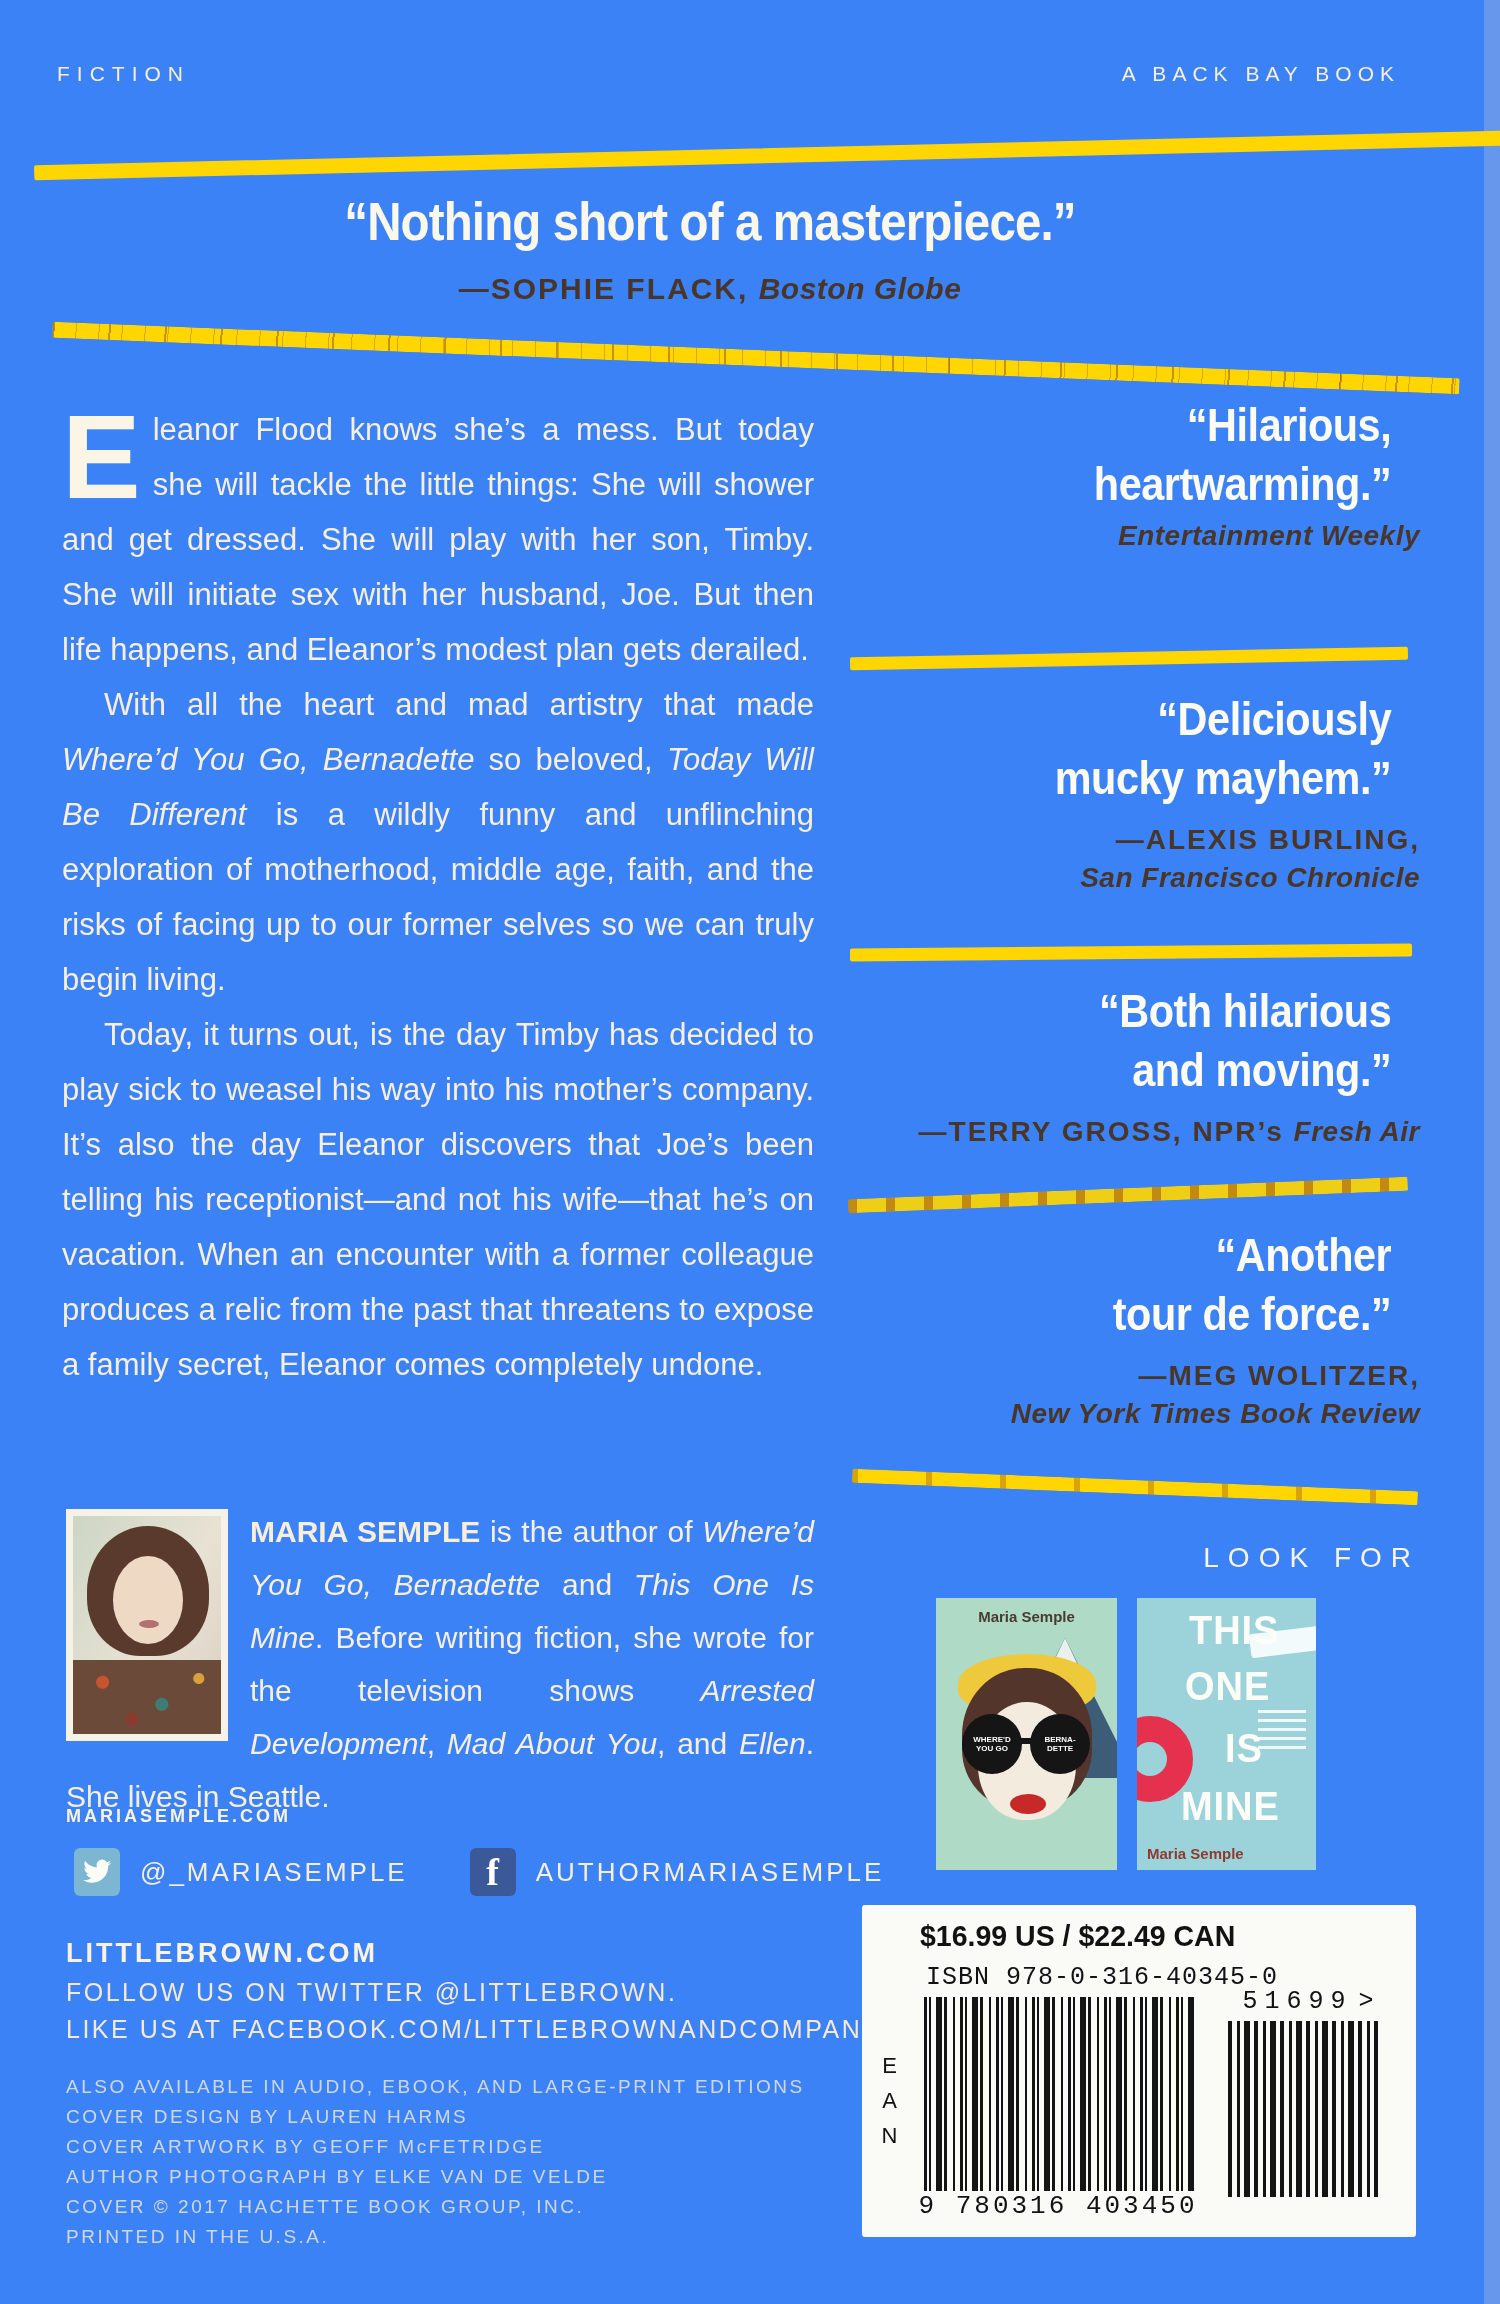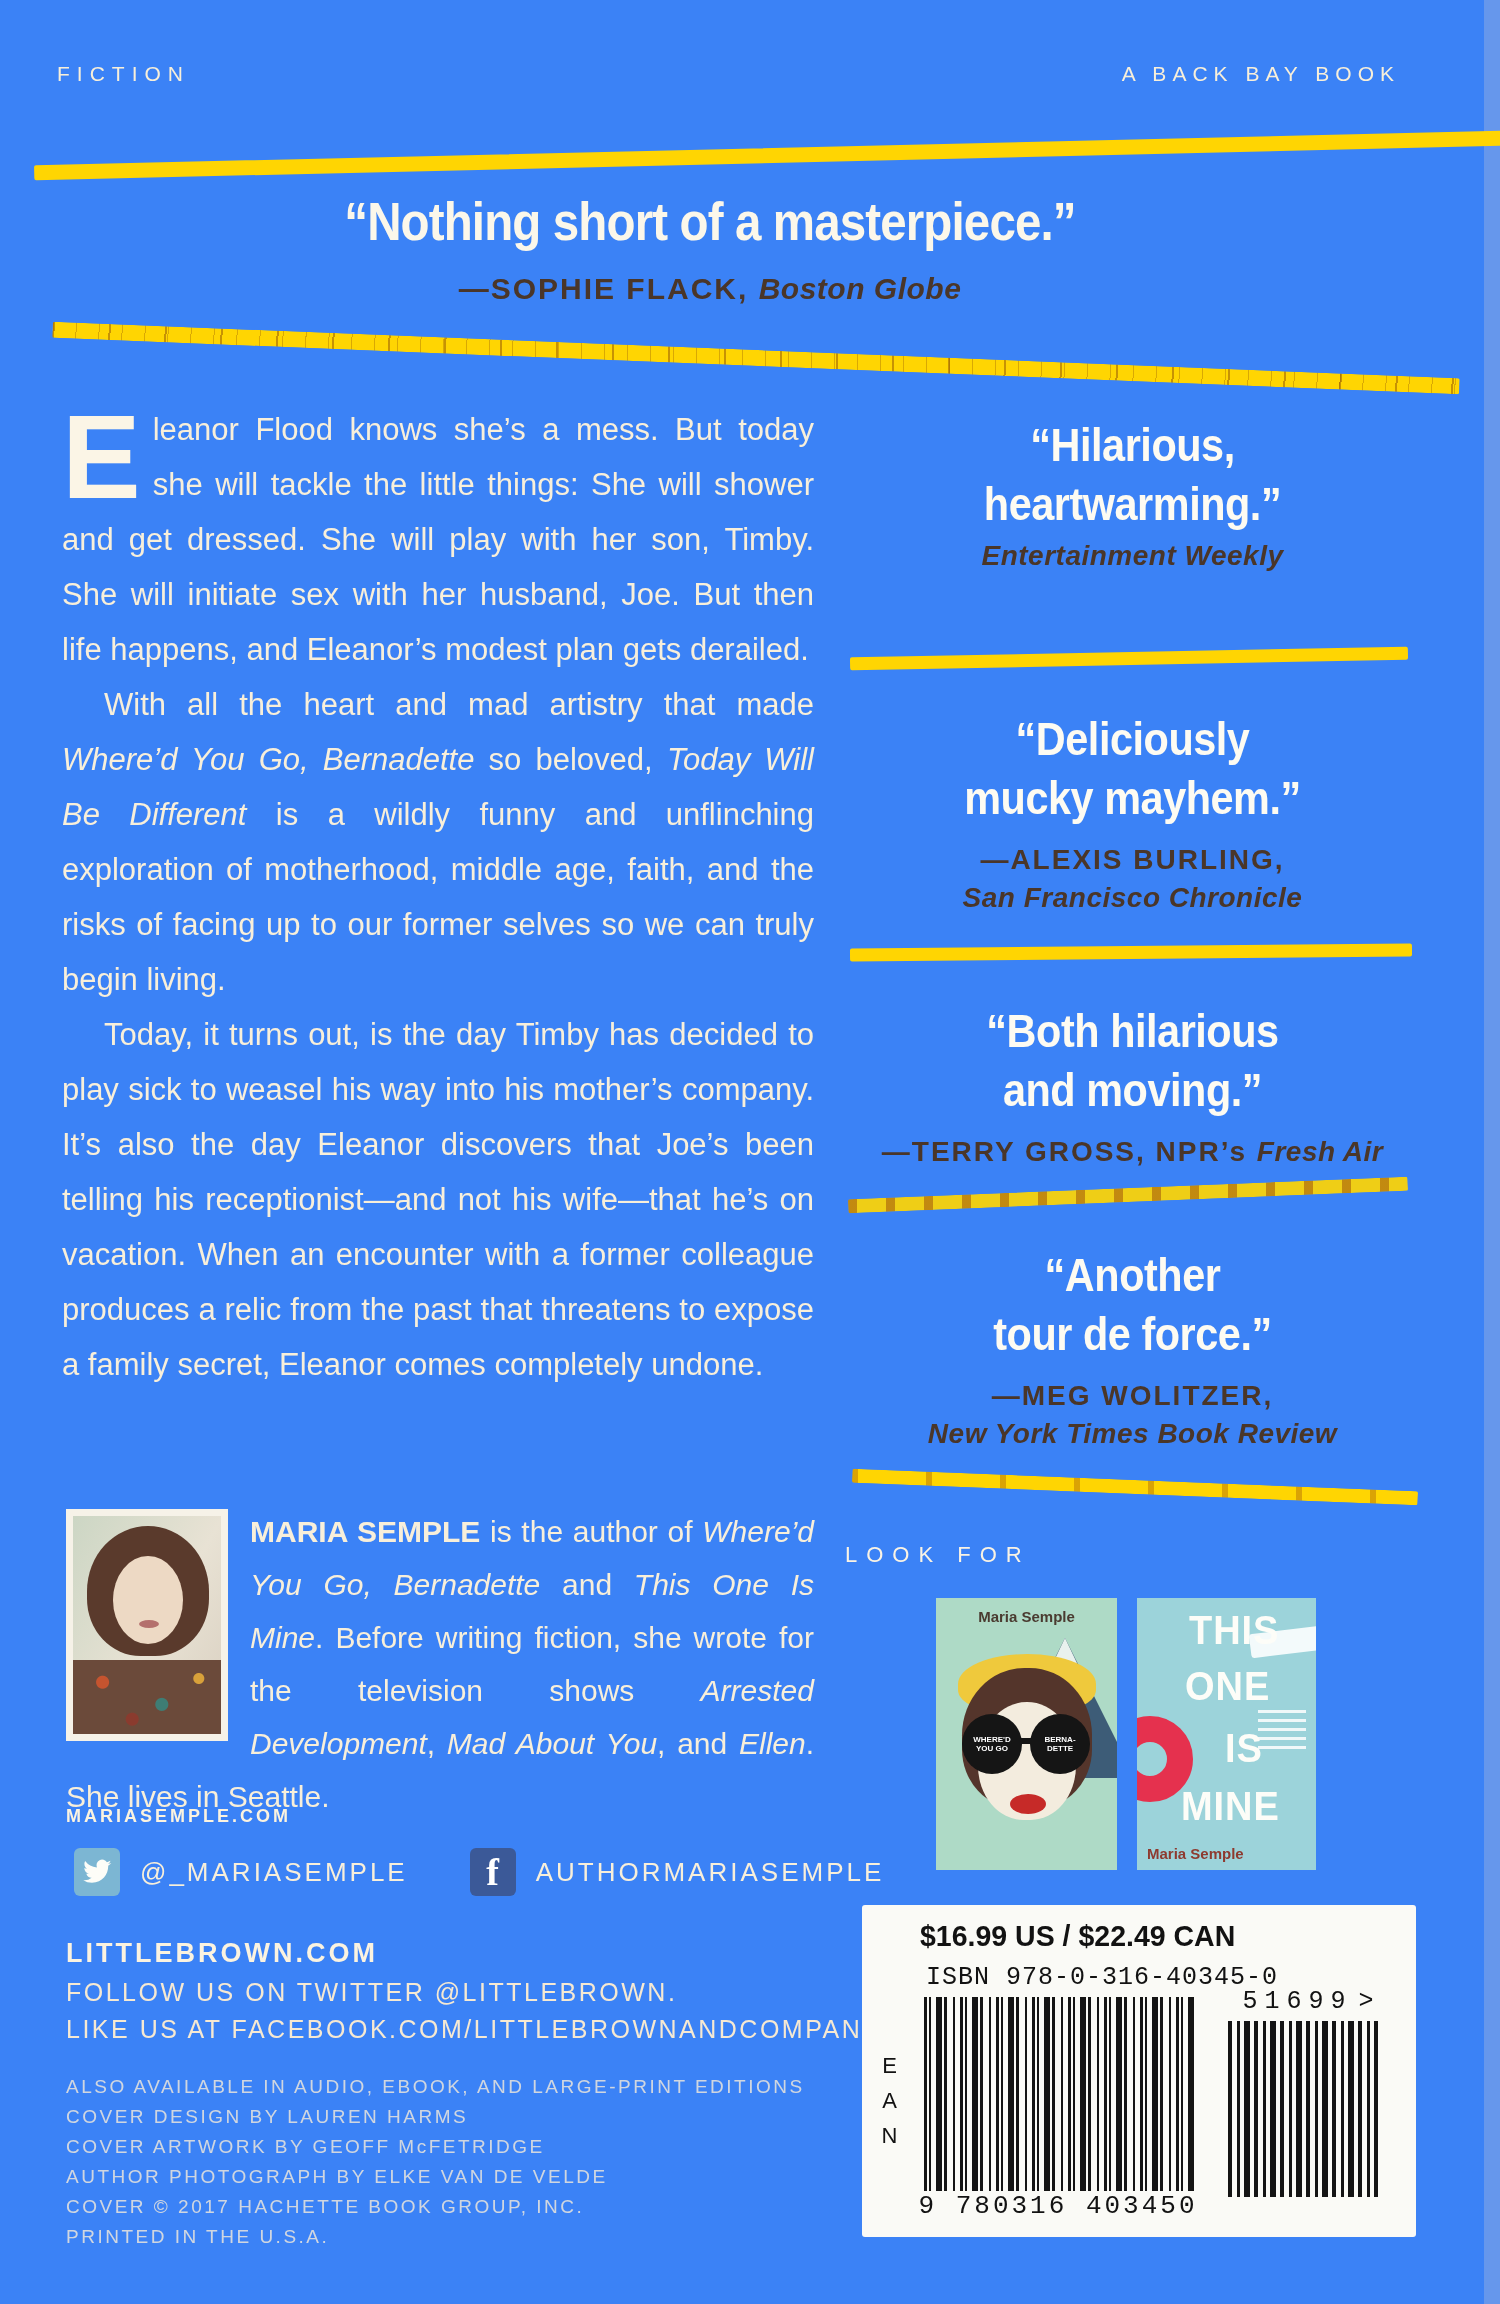--- a/index.html
+++ b/index.html
@@ -38,31 +38,31 @@
   .mast-attr{position:absolute;left:0;top:272px;width:1420px;text-align:center;
     color:#4A3629;font-size:30px;font-weight:700;letter-spacing:2px;}
   .mast-attr i{letter-spacing:0.5px;}
   
   .synopsis{position:absolute;left:62px;top:402px;width:752px;color:#F8EFDA;}
   .synopsis p{margin:0;font-size:31px;line-height:55px;text-align:justify;}
   .synopsis p.ind{text-indent:42px;}
   .dropcap{float:left;font-size:118px;line-height:90px;padding:10px 12px 0 0;
     font-weight:700;color:#FBF5E6;}
   
-  .rq{position:absolute;left:845px;width:575px;text-align:center;margin-top:20px;}
+  .rq{position:absolute;left:845px;width:575px;text-align:right;}
   .rq .ql{font-size:46px;line-height:59px;font-weight:700;color:#FDFBF2;
     transform:scaleX(.9);transform-origin:50% 0;letter-spacing:-0.5px;}
   .rq .qa{margin-top:16px;font-size:28px;font-weight:700;letter-spacing:2px;
     color:#4A3629;}
   .rq .qs{margin-top:6px;font-size:28px;font-weight:700;color:#4A3629;}
   .rq .qs i, .rq .qa i{letter-spacing:0.5px;}
   .q1{top:396px;} .q2{top:690px;} .q3{top:982px;} .q4{top:1226px;}
   
-  .lookfor{position:absolute;left:845px;top:1542px;width:575px;text-align:left;
-    font-size:22px;letter-spacing:9px;color:#FAF3E4;}
+  .lookfor{position:absolute;left:845px;top:1542px;width:575px;text-align:right;
+    font-size:28px;letter-spacing:9px;color:#FAF3E4;}
   .cover{position:absolute;top:1598px;height:272px;overflow:hidden;}
   .cover1{left:936px;width:181px;background:#AEDAC6;}
   .c1-author{position:absolute;left:0;top:10px;width:100%;text-align:center;
     font-size:15px;font-weight:700;color:#4A3B30;}
   .c1-mountain{position:absolute;right:-18px;top:40px;width:140px;height:140px;
     background:#3D5C77;clip-path:polygon(50% 0,100% 100%,0 100%);}
   .c1-snow{position:absolute;right:30px;top:40px;width:44px;height:46px;
     background:#E9F1EE;clip-path:polygon(50% 0,100% 100%,0 100%);}
   .c1-scarf{position:absolute;left:22px;top:56px;width:138px;height:60px;
     background:#EFC93C;border-radius:50% 50% 40% 40%;}

